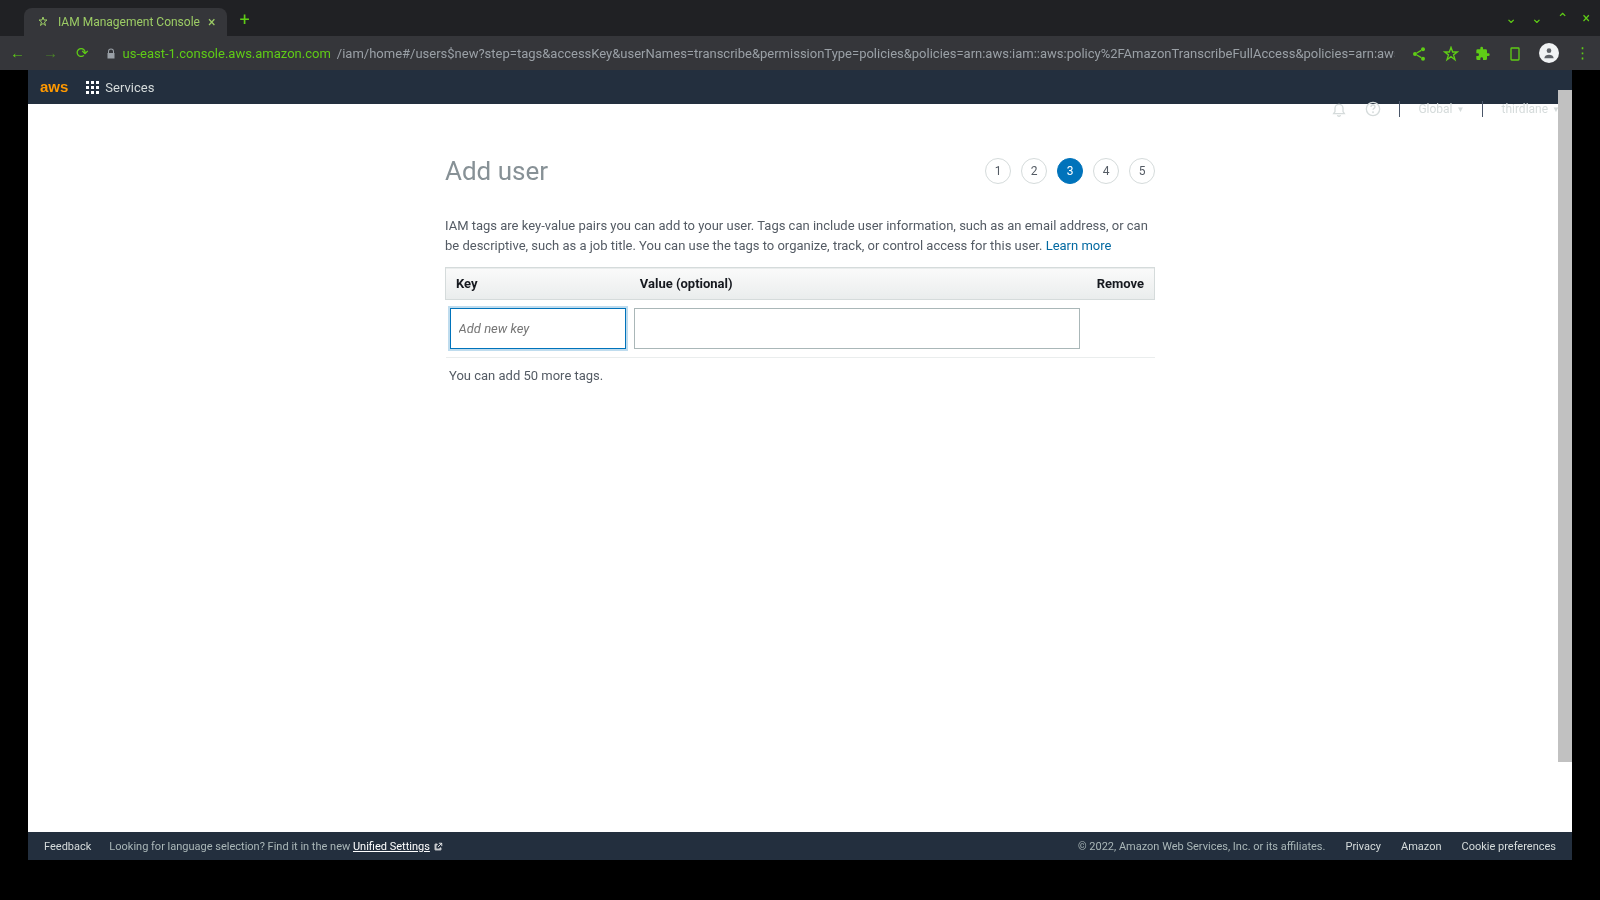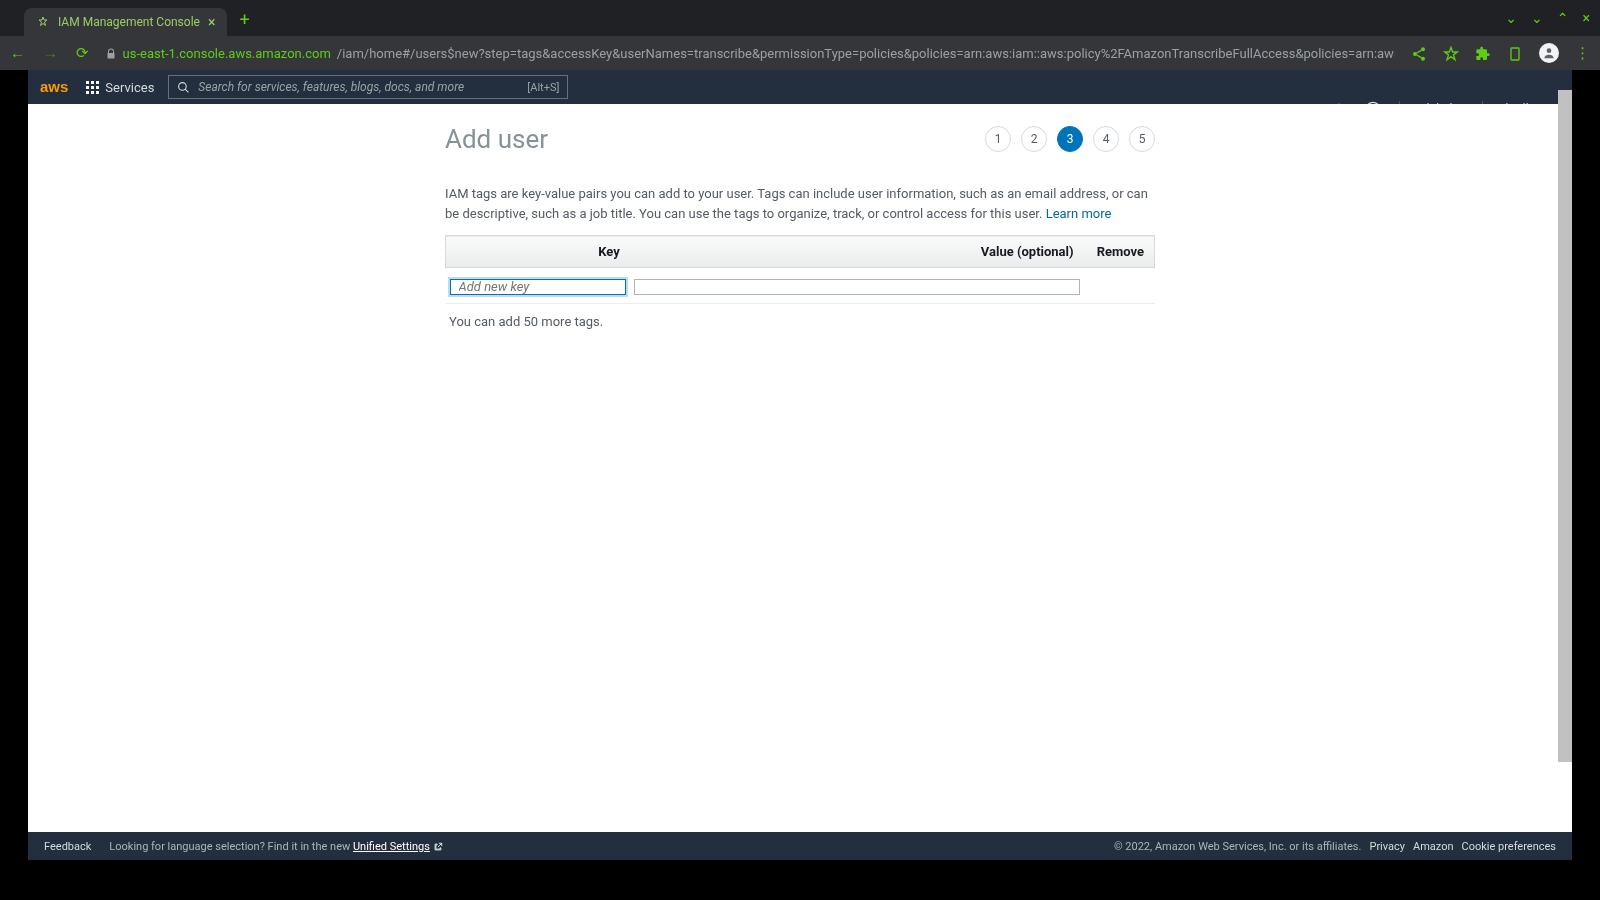--- a/index.html
+++ b/index.html
@@ -36,58 +36,58 @@
 .grid-icon span { background: #fff; }
 .search-bar { flex: 0 0 400px; height: 24px; border: 1px solid #687078; background: #232f3e; display: flex; align-items: center; padding: 0 8px; color: #95a5a6; font-size: 12px; font-style: italic; position: relative; }
 .search-bar .search-icon { font-style: normal; margin-right: 8px; color: #d5dbdb; }
 .search-shortcut { margin-left: auto; font-style: normal; color: #95a5a6; font-size: 11px; }
 .aws-right { margin-left: auto; display: flex; align-items: center; gap: 18px; margin-top: 44px; }
 .aws-right-item { cursor: pointer; display: flex; align-items: center; gap: 4px; font-size: 12px; }
 .aws-divider { width: 1px; height: 16px; background: #4a5568; }
 .dropdown-caret { font-size: 8px; }
 
 
-.main-content { flex: 1; overflow-y: auto; background: #fff; padding: 20px 0; position: relative; }
+.main-content { flex: 1; overflow-y: auto; background: #fff; padding: 20px 0; position: relative; margin-top: 32px; }
 .page-wrap { max-width: 730px; margin: 0 auto; padding: 0 10px; }
 .page-header { display: flex; align-items: center; justify-content: space-between; margin-bottom: 30px; }
 .page-title { font-size: 26px; font-weight: 400; color: #879196; }
 .wizard-steps { display: flex; gap: 10px; }
 .step-circle { width: 26px; height: 26px; border-radius: 50%; border: 1px solid #d5dbdb; display: flex; align-items: center; justify-content: center; font-size: 12px; color: #545b64; cursor: pointer; }
 .step-circle.active { background: #0073bb; border-color: #0073bb; color: #fff; }
 
 .section-title { font-size: 18px; color: #16191f; font-weight: 400; padding-bottom: 6px; border-bottom: 1px solid #d5dbdb; margin-bottom: 12px; }
 .section-desc { font-size: 13px; color: #545b64; line-height: 1.5; margin-bottom: 12px; }
 .learn-more { color: #0369a1; text-decoration: none; }
 
 .tags-table { width: 100%; border-collapse: collapse; }
 .tags-header { background: linear-gradient(#fafafa, #eaeded); border: 1px solid #d5dbdb; }
-.tags-header th { text-align: right; font-size: 13px; font-weight: 700; color: #16191f; padding: 8px 10px; }
+.tags-header th { text-align: left; font-size: 13px; font-weight: 700; color: #16191f; padding: 8px 10px; }
 .tags-header th.remove-col { text-align: right; }
 .tags-row td { padding: 8px 4px; border-bottom: 1px solid #eaeded; }
-.tags-row input { width: 100%; height: 16px; border: 1px solid #aab7b8; padding: 0 8px; font-size: 13px; font-style: italic; color: #879196; }
+.tags-row input { width: 100%; height: 41px; border: 1px solid #aab7b8; padding: 0 8px; font-size: 13px; font-style: italic; color: #879196; }
 .tags-row input.focused { border: 1px solid #0073bb; box-shadow: 0 0 0 2px rgba(0,115,187,0.25); outline: none; }
 .key-col { width: 26%; }
 .value-col { width: 64%; }
 .remove-col { width: 10%; }
 .tags-hint { font-size: 13px; color: #545b64; margin-top: 10px; padding-left: 4px; }
 
 
 .wizard-footer { border-top: 1px solid #eaeded; padding: 12px 20px; display: flex; justify-content: flex-end; gap: 12px; align-items: center; }
 .wizard-footer-wrap { max-width: 730px; width: 100%; margin: 0 auto; display: flex; justify-content: flex-end; gap: 12px; align-items: center; padding-right: 10px; }
 .btn-link { color: #0073bb; font-size: 13px; background: none; border: none; cursor: pointer; padding: 6px 10px; font-weight: 700; }
 .btn-default { background: linear-gradient(#fff,#f2f3f3); border: 1px solid #aab7b8; color: #545b64; font-size: 13px; padding: 6px 16px; cursor: pointer; font-weight: 700; border-radius: 2px; }
 .btn-primary { background: linear-gradient(#2e7bcf, #1565c0); border: 1px solid #1458a8; color: #fff; font-size: 13px; padding: 6px 16px; cursor: pointer; font-weight: 700; border-radius: 2px; }
 
 
 .aws-footer { background: #232f3e; height: 28px; display: flex; align-items: center; padding: 0 16px; color: #d5dbdb; font-size: 11px; }
 .aws-footer .feedback { margin-right: 18px; cursor: pointer; }
 .aws-footer .lang-hint { color: #aab7b8; }
 .aws-footer .lang-link { color: #fff; text-decoration: underline; }
 .aws-footer .ext-icon { margin-left: 3px; }
-.aws-footer-right { margin-left: auto; display: flex; gap: 8px; align-items: center; }
+.aws-footer-right { margin-left: auto; display: flex; gap: 20px; align-items: center; }
 .aws-footer-right .copyright { color: #aab7b8; }
 .aws-footer-right a { color: #d5dbdb; text-decoration: none; cursor: pointer; }
 
 
 .scrollbar-track { position: absolute; right: 28px; top: 90px; width: 14px; height: 672px; background: #f1f1f1; }
 .scrollbar-thumb { background: #c1c1c1; width: 100%; height: 100%; }
 
 svg { display: inline-block; vertical-align: middle; }
 
 </style>
@@ -175,30 +175,20 @@
           <span></span>
           <span></span>
           <span></span>
           <span></span>
           <span></span>
           <span></span>
           <span></span>
         </span>
       <span>Services</span>
     </span>
-    <div class="search-bar">
-      <span class="search-icon">
-        <svg width="13" height="13" viewBox="0 0 24 24" fill="none" stroke="#d5dbdb" stroke-width="2">
-            <circle cx="10" cy="10" r="7"></circle>
-            <path d="M21 21l-6-6"></path>
-          </svg>
-      </span>
-      <span>Search for services, features, blogs, docs, and more</span>
-      <span class="search-shortcut">[Alt+S]</span>
-    </div>
     <div class="aws-right">
       <span class="aws-right-item">
         <svg width="16" height="16" viewBox="0 0 24 24" fill="none" stroke="#d5dbdb" stroke-width="2">
             <path d="M18 16v-5a6 6 0 10-12 0v5l-2 3h16l-2-3zM10 21a2 2 0 004 0"></path>
           </svg>
       </span>
       <span class="aws-right-item">
         <svg width="16" height="16" viewBox="0 0 24 24" fill="none" stroke="#d5dbdb" stroke-width="2">
             <circle cx="12" cy="12" r="10"></circle>
             <path d="M9 9a3 3 0 116 0c0 2-3 2-3 4"></path>

